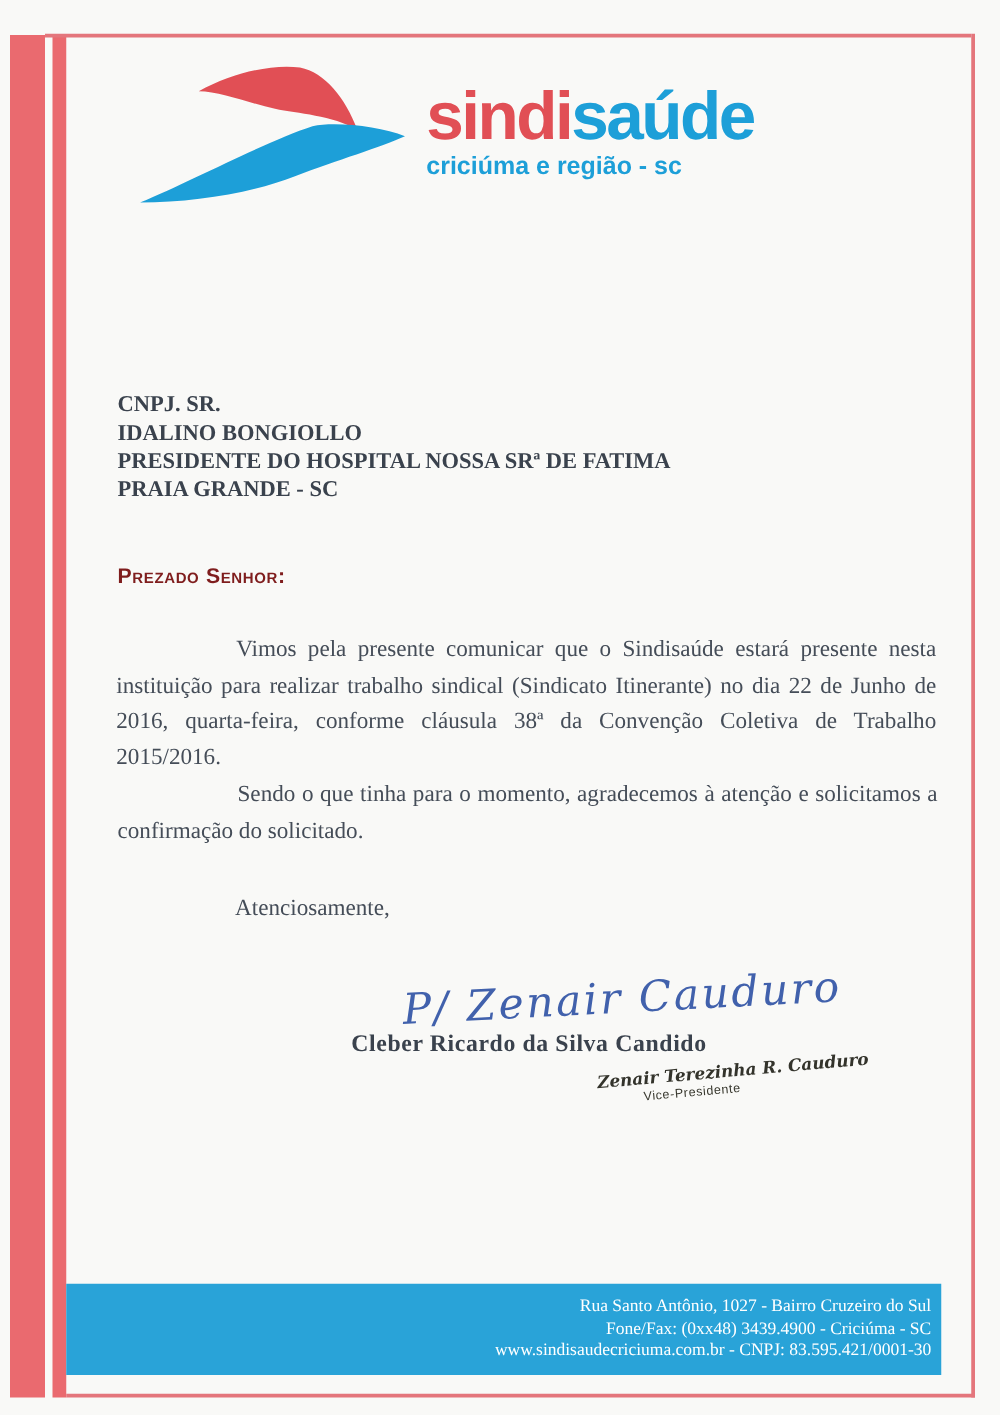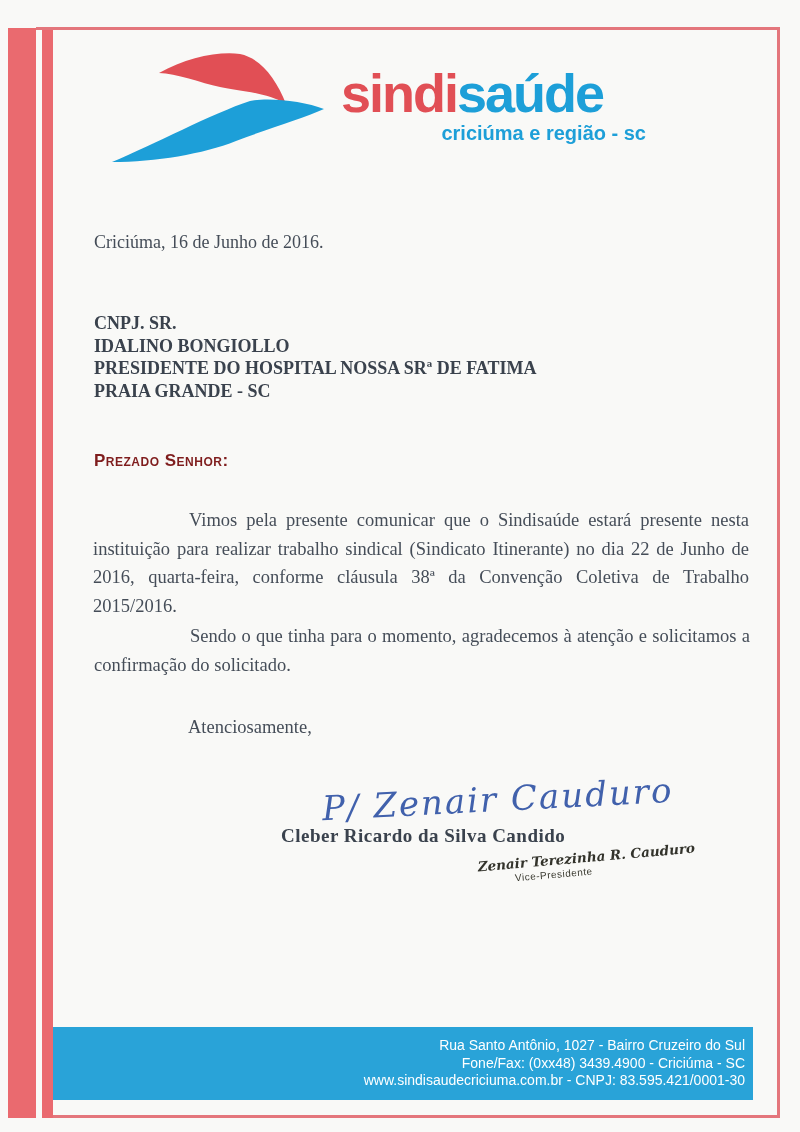--- a/index.html
+++ b/index.html
@@ -20,21 +20,21 @@
   
   .swoosh { left:108px; top:48px; }
   .wordmark {
     left:341px; top:64px;
     font-family:"Liberation Sans", sans-serif; font-weight:bold;
     font-size:54px; line-height:1.1; letter-spacing:-2px; white-space:nowrap;
   }
   .wordmark .red  { color:#e14f55; }
   .wordmark .blue { color:#1d9fd8; }
   .tagline {
-    left:341px; top:122px; width:305px; text-align:right;
+    left:341px; top:122px; width:305px; text-align:left;
     font-family:"Liberation Sans", sans-serif; font-weight:bold;
     font-size:20px; color:#1d9fd8; letter-spacing:0px;
   }
 
   
   .date { left:94px; top:232px; font-size:18px; }
   .recipient { left:94px; top:312px; font-size:18px; line-height:22.5px; font-weight:bold; color:#3a424d; }
   .salutation {
     left:94px; top:451px;
     font-family:Liberation Sans, sans-serif; font-weight:bold;
@@ -62,21 +62,21 @@
   .stamp-title {
     font-family:"Liberation Sans", sans-serif; font-size:10px;
     color:#3a3a30; letter-spacing:0.5px; margin-top:1px;
   }
 
   
   .footer-band {
     left:53px; top:1027px; width:700px; height:73px; background:#29a3d8;
     box-sizing:border-box; padding-right:8px;
     display:flex; flex-direction:column; justify-content:center; align-items:flex-end;
-    font-family:Liberation Sans, sans-serif; font-size:14px; line-height:17.5px; color:#ffffff;
+    font-family:Liberation Serif, serif; font-size:14px; line-height:17.5px; color:#ffffff;
   }
   .footer-band div { white-space:nowrap; }
 </style>
 </head>
 <body>
 
 <div class="page">
 
   <div class="abs stripe-wide"></div>
   <div class="abs stripe-narrow"></div>
@@ -86,21 +86,20 @@
 
   <svg class="abs swoosh" width="225" height="135" viewBox="0 0 225 135">
     <path fill="#e14f55" d="M51,25 C78,10 110,3 132,6 C152,10 168,30 178,56 C158,44 130,43 112,39 C93,35 68,25 51,25 Z"></path>
     <path fill="#1d9fd8" d="M216,61 C196,53 160,49 142,53 C105,65 45,97 4,114 C48,114 95,106 128,93 C162,80 196,70 216,61 Z"></path>
   </svg>
   <div class="abs wordmark">
     <span class="red">sindi</span><span class="blue">saúde</span>
   </div>
   <div class="abs tagline">criciúma e região - sc</div>
 
-  <div class="abs date">Criciúma, 16 de Junho de 2016.</div>
 
   <div class="abs recipient">
     <div>CNPJ. SR.</div>
     <div>IDALINO BONGIOLLO</div>
     <div>PRESIDENTE DO HOSPITAL NOSSA SRª DE FATIMA</div>
     <div>PRAIA GRANDE - SC</div>
   </div>
 
   <div class="abs salutation">Prezado Senhor:</div>
 

